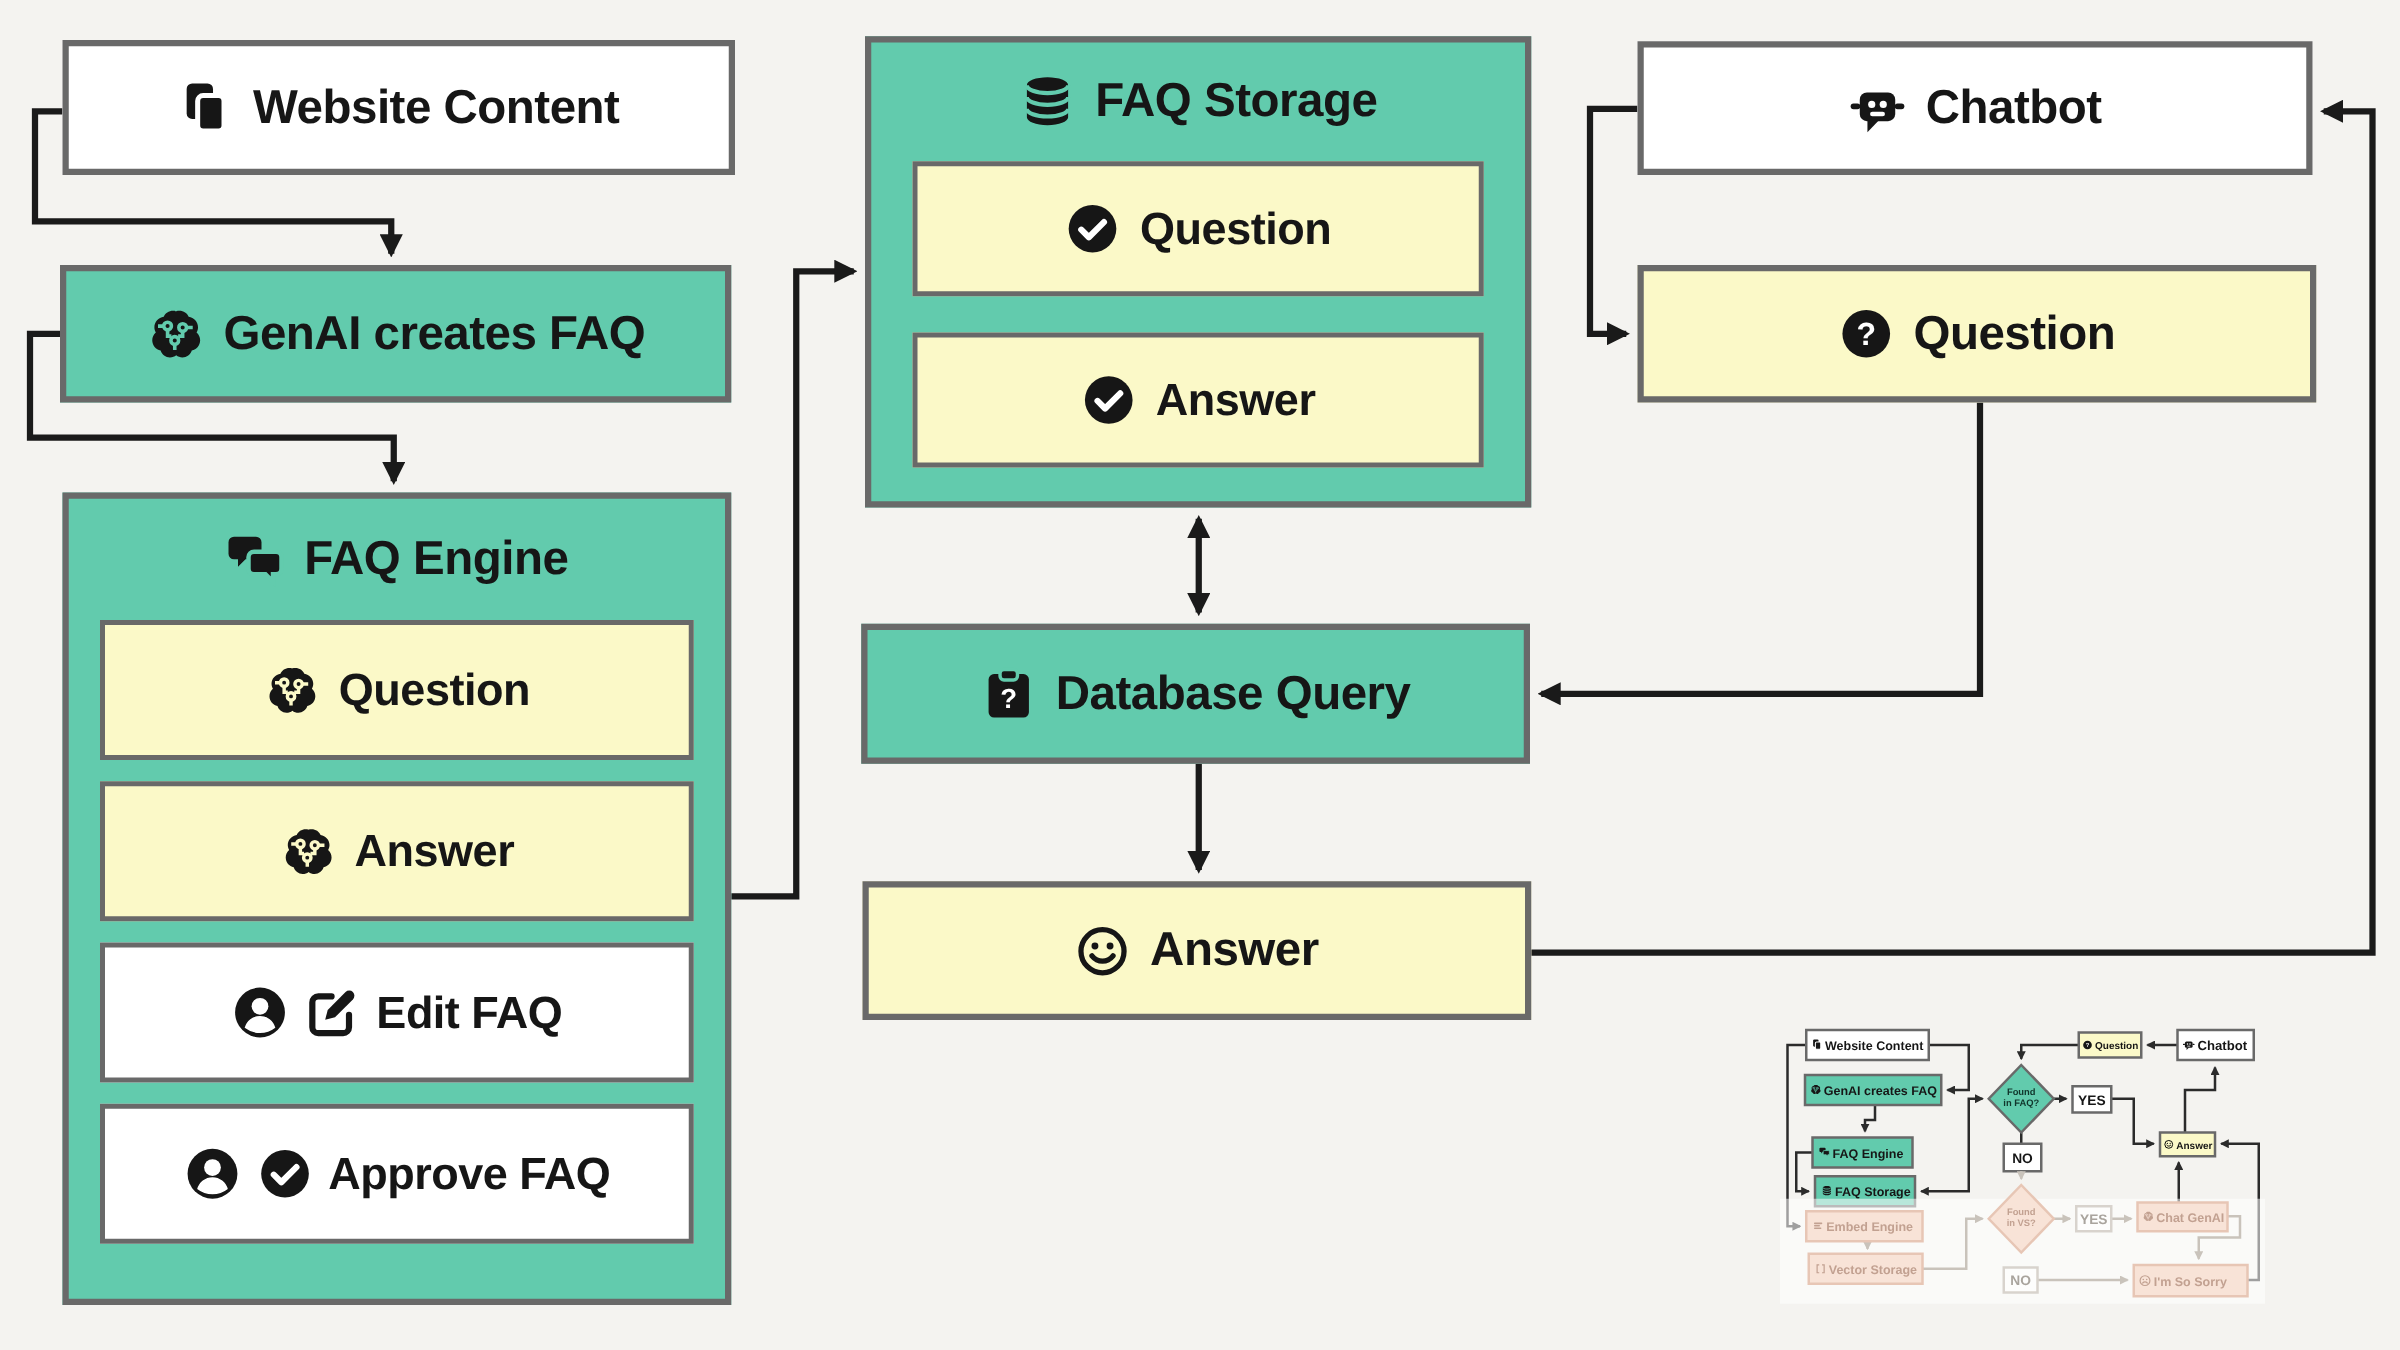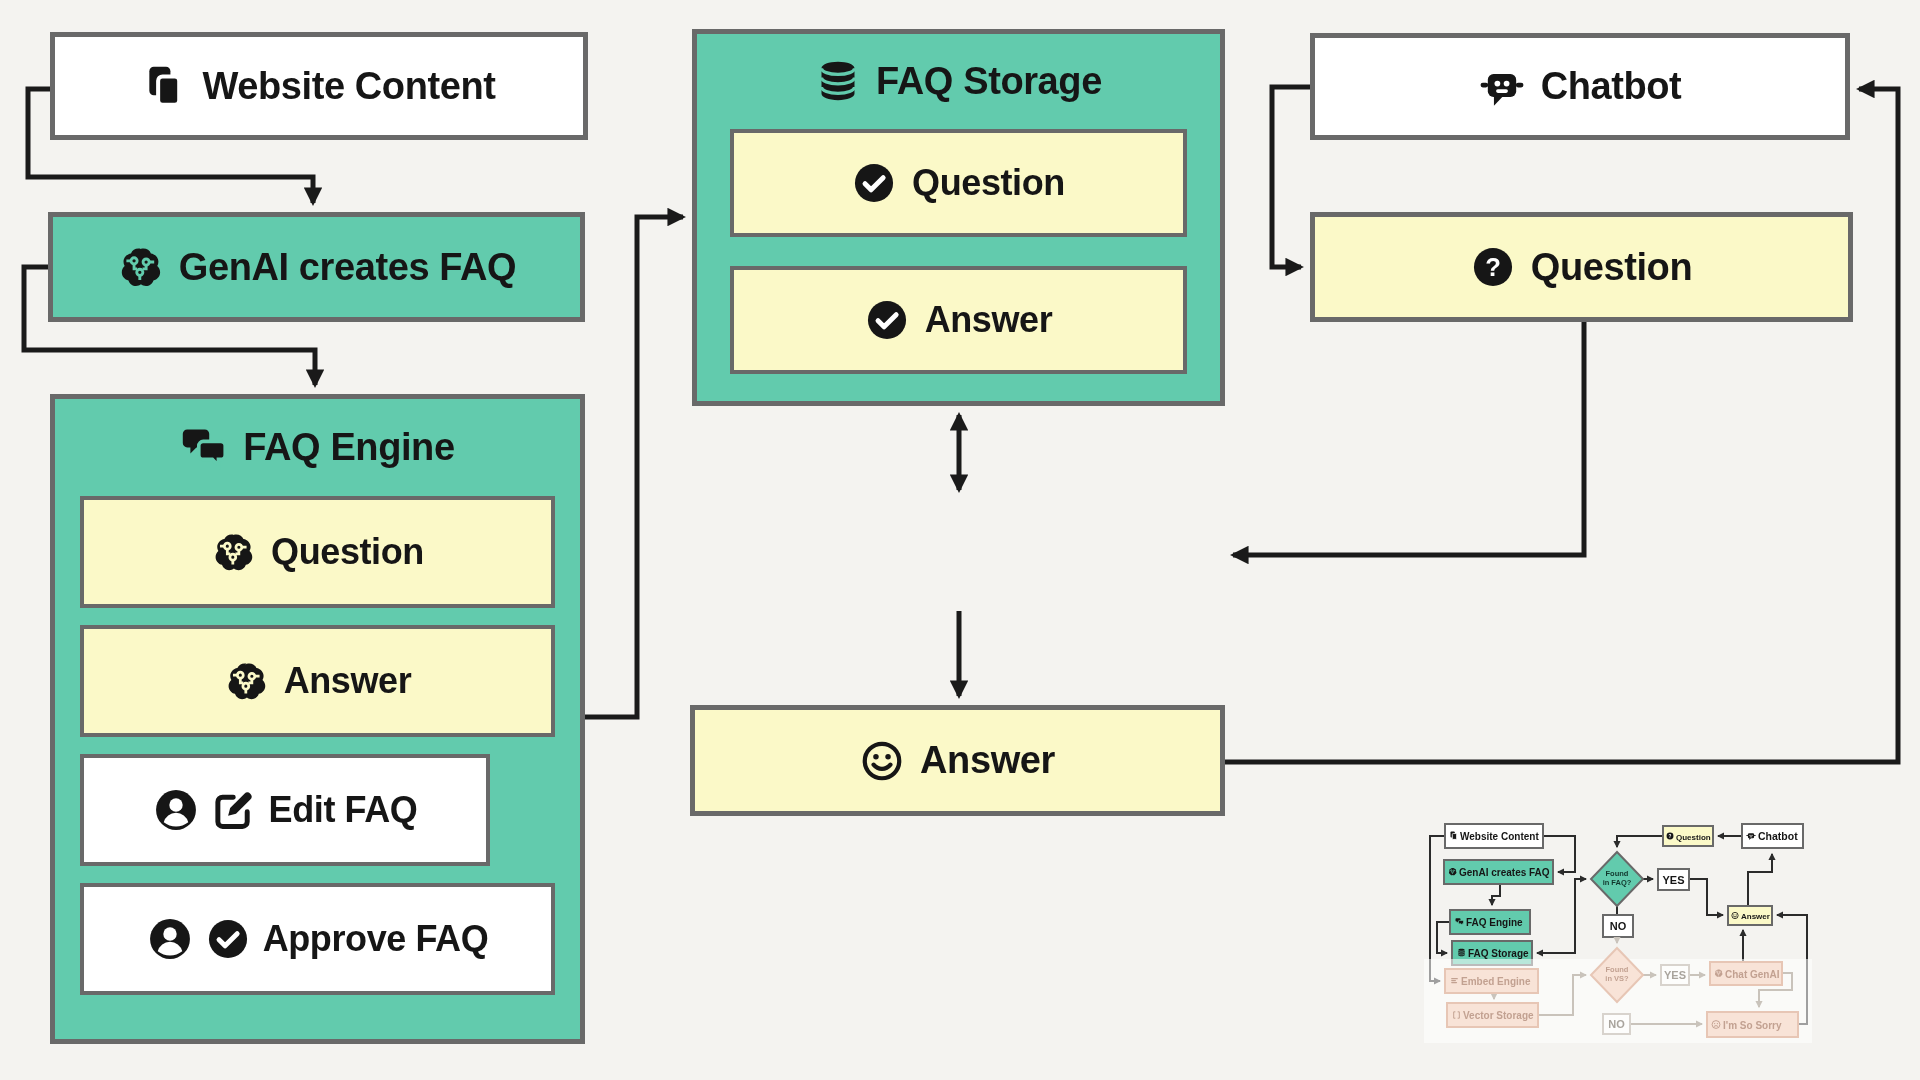--- a/index.html
+++ b/index.html
@@ -147,21 +147,21 @@
           <use href="#ic-brain"></use>
         </svg>
       <span class="lbl sm">Question</span>
     </div>
     <div class="node y inner" style="left:25px;top:226px;width:475px;height:112px">
       <svg class="ic" width="44" height="44" viewBox="0 0 24 24" fill="#161616" style="--seam:#fbf9c8">
           <use href="#ic-brain"></use>
         </svg>
       <span class="lbl sm">Answer</span>
     </div>
-    <div class="node w inner" style="left:25px;top:355px;width:410px;height:112px;gap:13px">
+    <div class="node w inner" style="left:25px;top:355px;width:475px;height:112px;gap:13px">
       <svg class="ic" width="46" height="46" viewBox="0 0 24 24" fill="#161616">
           <use href="#ic-person"></use>
         </svg>
       <svg class="ic" width="44" height="44" viewBox="0 0 24 24" fill="#161616">
           <use href="#ic-edit"></use>
         </svg>
       <span class="lbl sm">Edit FAQ</span>
     </div>
     <div class="node w inner" style="left:25px;top:484px;width:475px;height:112px;gap:13px">
       <svg class="ic" width="46" height="46" viewBox="0 0 24 24" fill="#161616">
@@ -202,20 +202,26 @@
     <span class="lbl">Chatbot</span>
   </div>
 
   <div class="node y" style="left:1310px;top:200px;width:543px;height:110px">
     <svg class="ic" width="44" height="44" viewBox="0 0 24 24" fill="#161616">
         <use href="#ic-q"></use>
       </svg>
     <span class="lbl">Question</span>
   </div>
 
+  <div class="node t" style="left:689px;top:487px;width:535px;height:112px">
+    <svg class="ic" width="44" height="44" viewBox="0 0 24 24" fill="#161616">
+        <use href="#ic-clip"></use>
+      </svg>
+    <span class="lbl">Database Query</span>
+  </div>
 
   <div class="node y" style="left:690px;top:693px;width:535px;height:111px">
     <svg class="ic" width="44" height="44" viewBox="0 0 24 24" fill="#161616">
         <use href="#ic-smile"></use>
       </svg>
     <span class="lbl">Answer</span>
   </div>
 
   <svg class="minimap" width="392" height="245" viewBox="1424 800 392 245">
     <defs>

